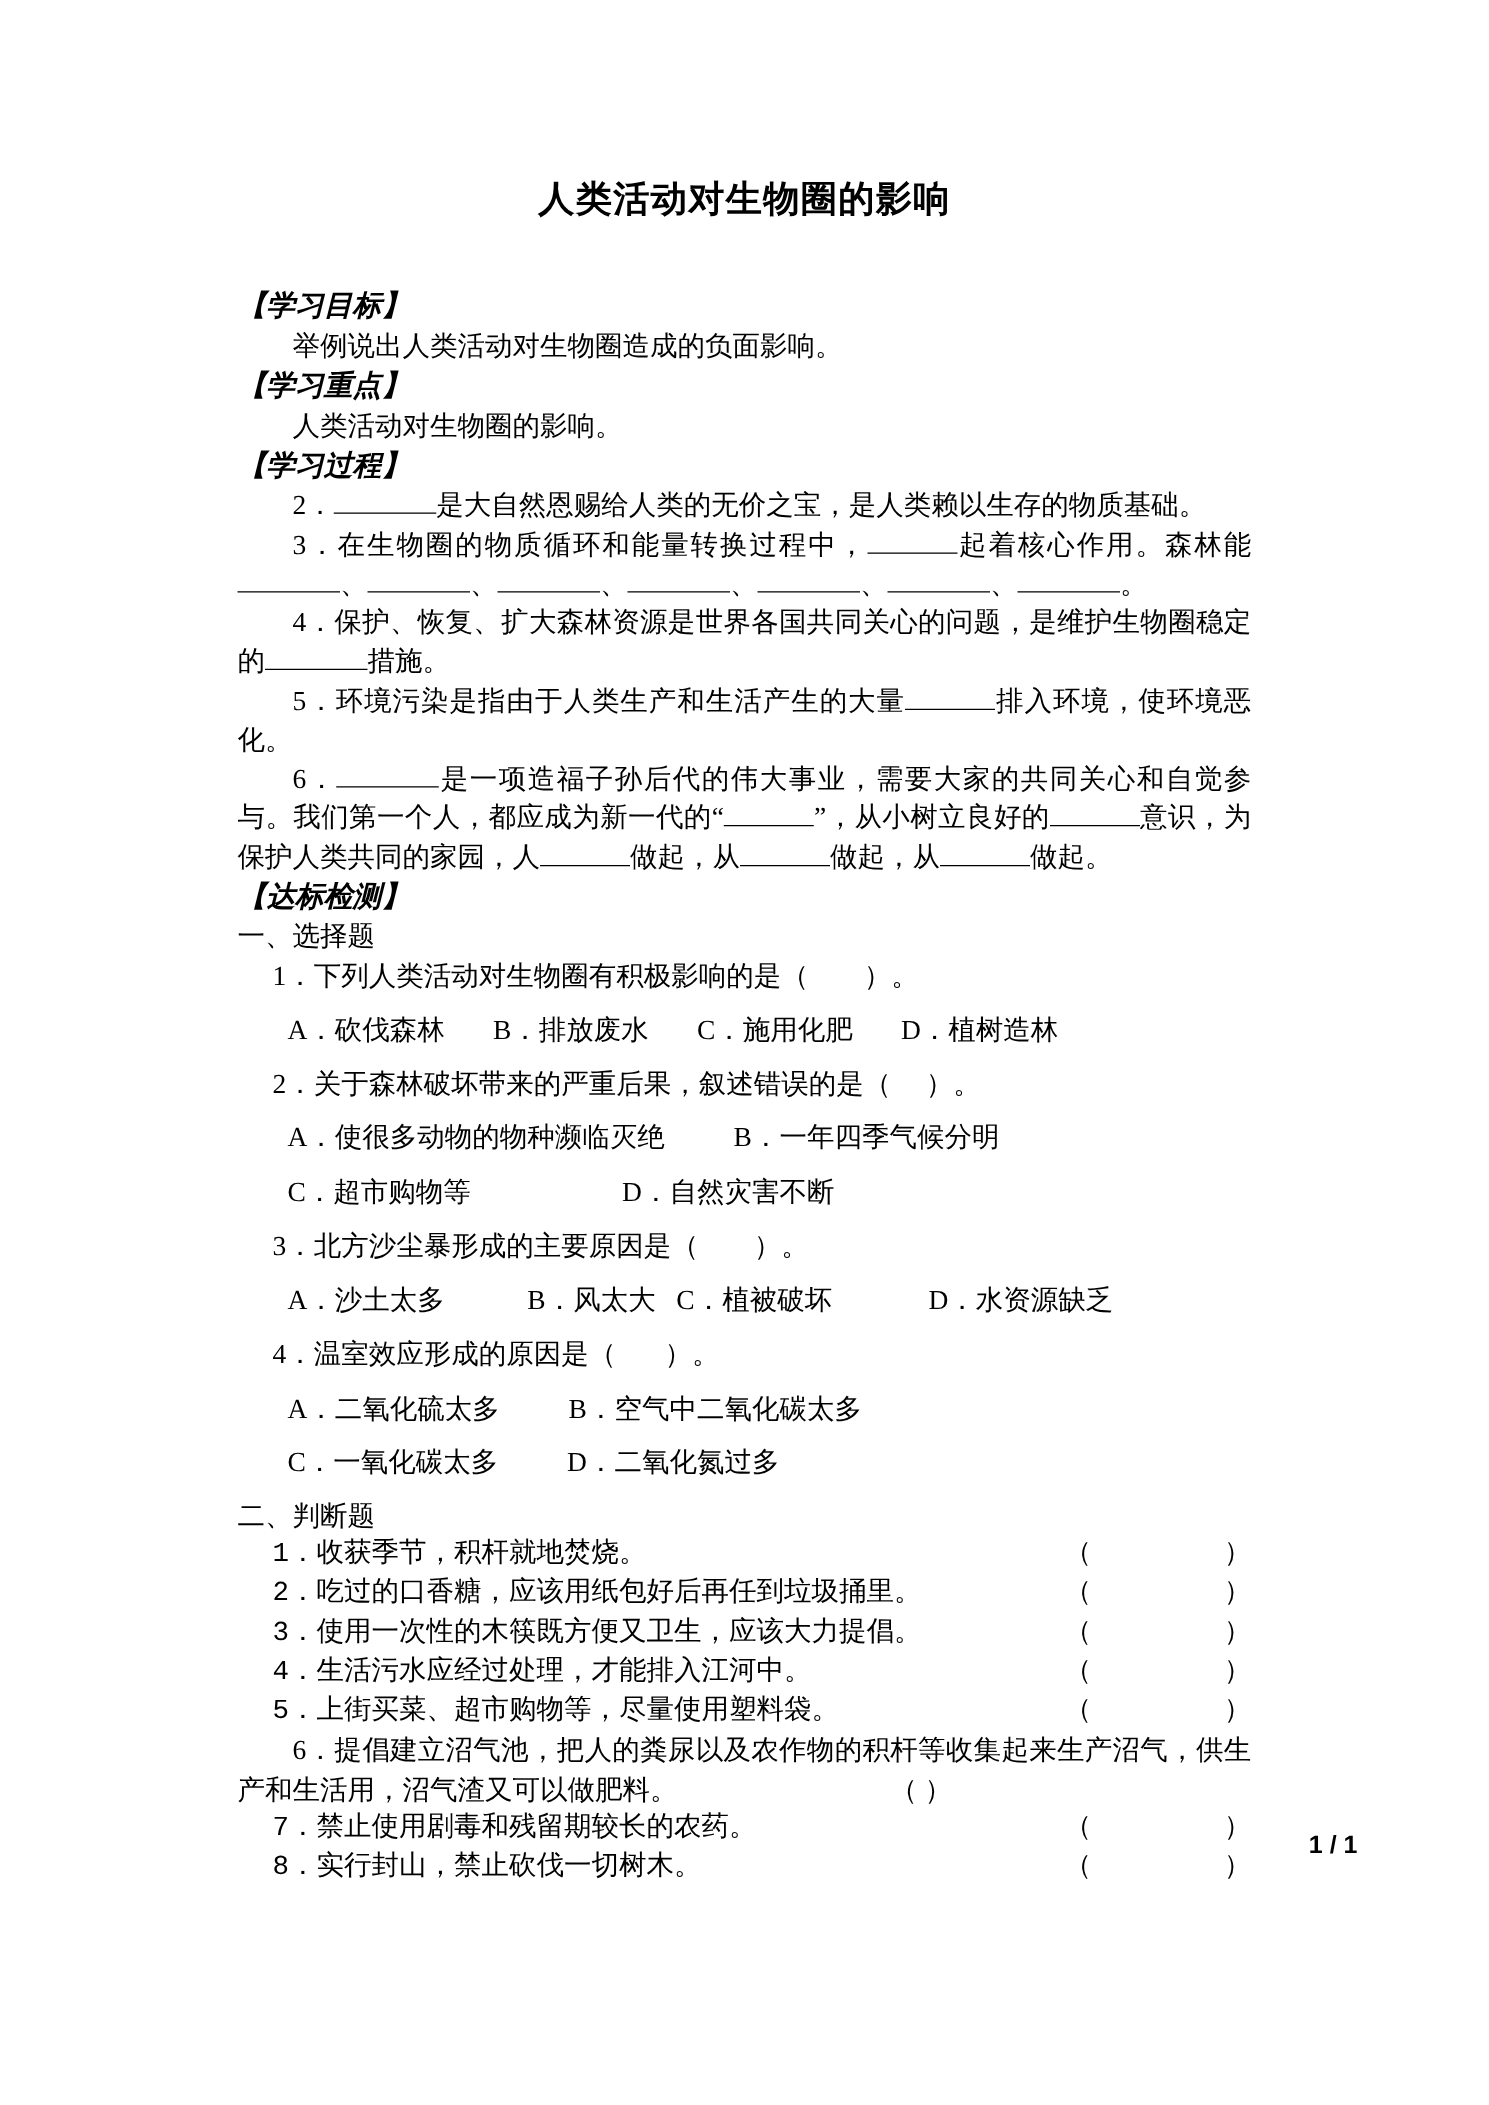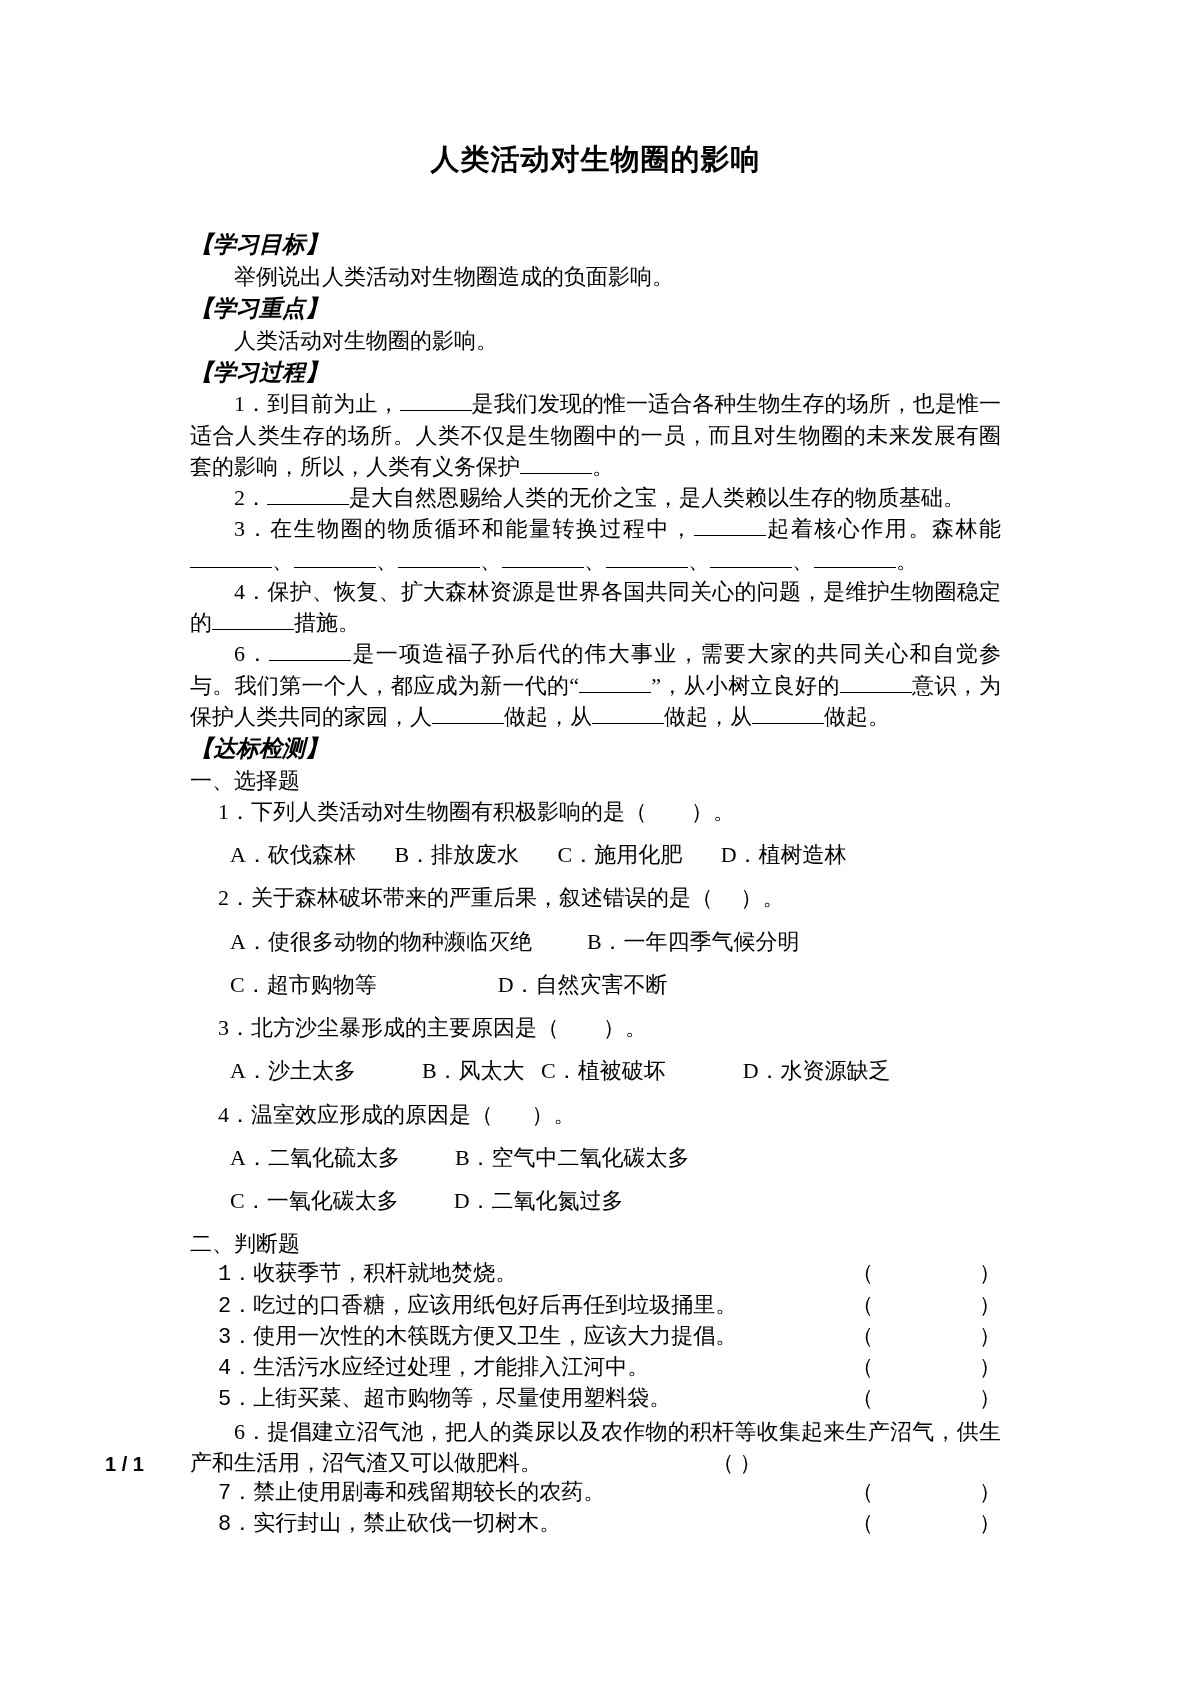--- a/index.html
+++ b/index.html
@@ -82,58 +82,58 @@
   .tf-spacer { flex: 1 1 auto; }
   .sub-head {
     font-size: 22px;
     line-height: 1.42;
     margin: 0;
   }
   .footer {
     position: absolute;
     left: 0;
     right: 0;
-    bottom: 208px;
-    text-align: left;
+    bottom: 196px;
+    text-align: right;
     font-size: 20px;
     font-weight: bold;
     font-family: "Liberation Sans", "DejaVu Sans", sans-serif;
   }
 </style>
 </head>
 <body>
 
 <div class="page">
 
   <div class="doc-title">人类活动对生物圈的影响</div>
 
   <div class="section-head">【学习目标】</div>
   <div class="para indent-1">举例说出人类活动对生物圈造成的负面影响。</div>
 
   <div class="section-head">【学习重点】</div>
   <div class="para indent-1">人类活动对生物圈的影响。</div>
 
   <div class="section-head">【学习过程】</div>
 
-  <div class="para indent-1">
-    <span>1．到目前为止，</span><span class="blk w-md"></span><span>是我们发现的惟一适合各种生物生存的场所，也是惟一适合人类生存的场所。人类不仅是生物圈中的一员，而且对生物圈的未来发展有圈套的影响，所以，人类有义务保护</span><span class="blk w-md"></span><span>。</span>
-  </div>
 
   <div class="para indent-1">
     <span>2．</span><span class="blk w-lg"></span><span>是大自然恩赐给人类的无价之宝，是人类赖以生存的物质基础。</span>
   </div>
 
   <div class="para indent-1">
     <span>3．在生物圈的物质循环和能量转换过程中，</span><span class="blk w-md"></span><span>起着核心作用。森林能</span><span class="blk w-lg"></span><span>、</span><span class="blk w-lg"></span><span>、</span><span class="blk w-lg"></span><span>、</span><span class="blk w-lg"></span><span>、</span><span class="blk w-lg"></span><span>、</span><span class="blk w-lg"></span><span>、</span><span class="blk w-lg"></span><span>。</span>
   </div>
 
   <div class="para indent-1">
     <span>4．保护、恢复、扩大森林资源是世界各国共同关心的问题，是维护生物圈稳定的</span><span class="blk w-lg"></span><span>措施。</span>
   </div>
 
+  <div class="para indent-1">
+    <span>5．环境污染是指由于人类生产和生活产生的大量</span><span class="blk w-md"></span><span>排入环境，使环境恶化。</span>
+  </div>
 
   <div class="para indent-1">
     <span>6．</span><span class="blk w-lg"></span><span>是一项造福子孙后代的伟大事业，需要大家的共同关心和自觉参与。我们第一个人，都应成为新一代的“</span><span class="blk w-md"></span><span>”，从小树立良好的</span><span class="blk w-md"></span><span>意识，为保护人类共同的家园，人</span><span class="blk w-md"></span><span>做起，从</span><span class="blk w-md"></span><span>做起，从</span><span class="blk w-md"></span><span>做起。</span>
   </div>
 
   <div class="section-head">【达标检测】</div>
 
   <div class="sub-head">一、选择题</div>
 
   <div class="q-line">1．下列人类活动对生物圈有积极影响的是（        ）。</div>

